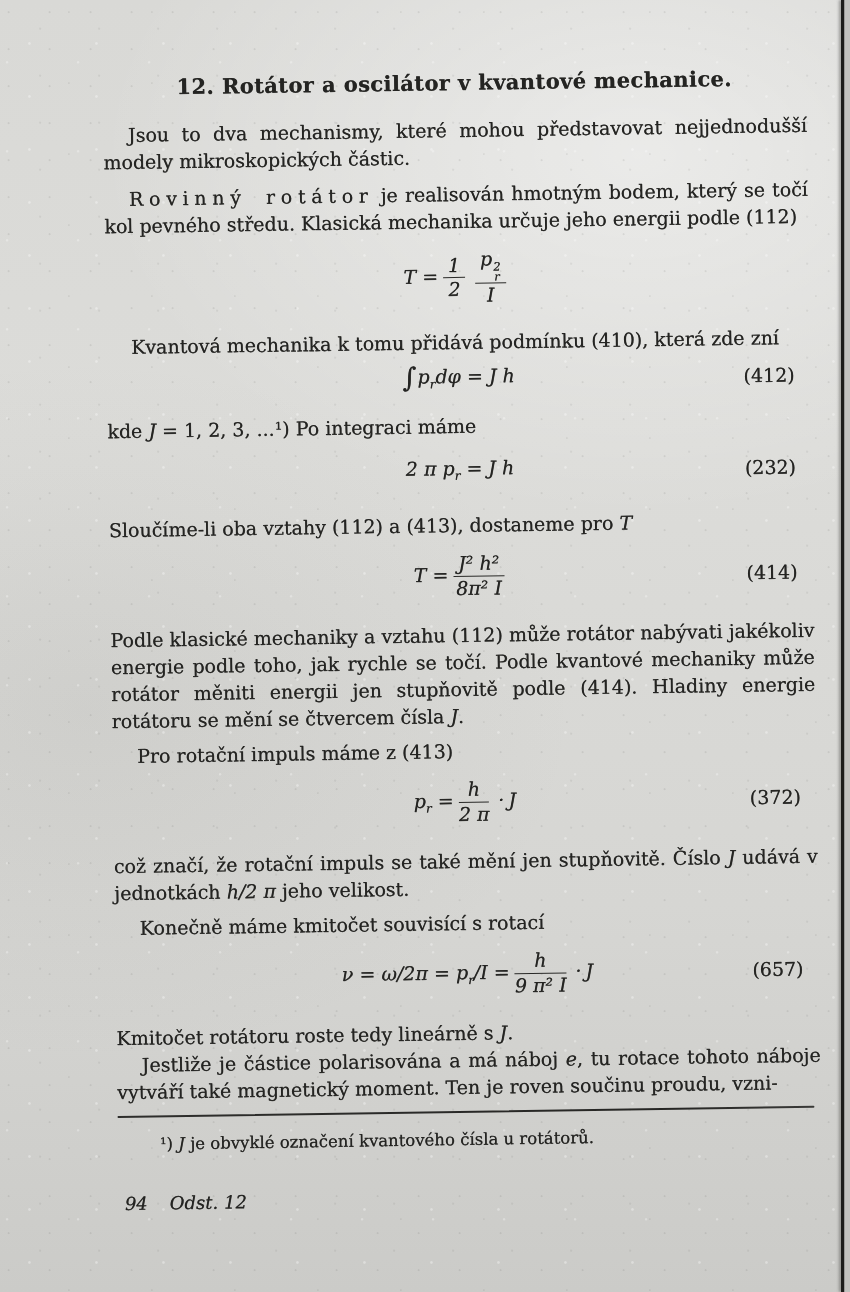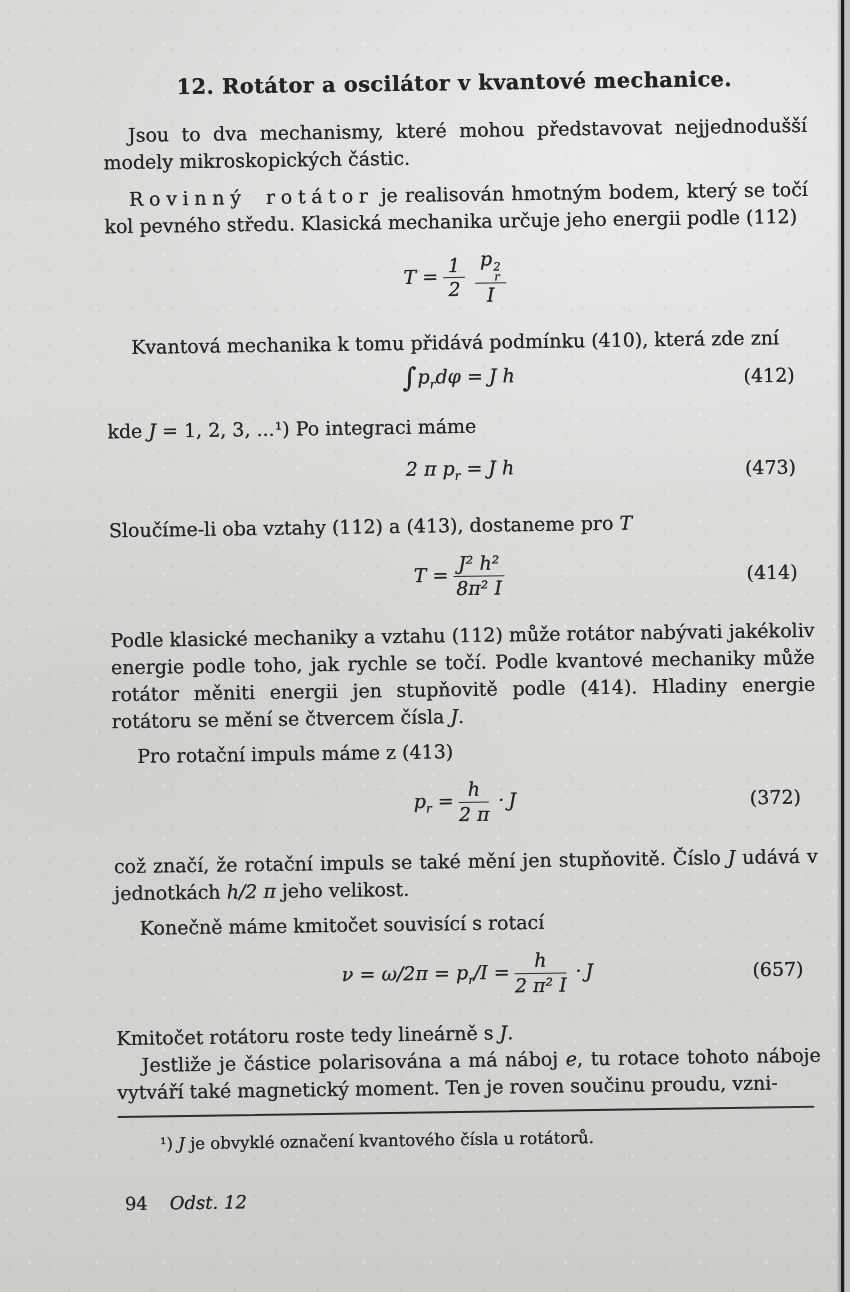--- a/index.html
+++ b/index.html
@@ -118,21 +118,21 @@
     margin-top: 13px;
     font-size: 16.5px;
     text-indent: 42px;
     text-align: left;
   }
   .footer-line {
     margin-top: 32px;
     font-size: 18px;
     text-align: left;
   }
-  .footer-line .pageno { margin-left: 6px; }
+  .footer-line .pageno { margin-left: 6px; font-style: italic; }
   .footer-line .section { font-style: italic; margin-left: 22px; font-weight: 500; }
 </style>
 </head>
 <body>
 
 <div class="paper"></div>
 <div class="speckle"></div>
 <div class="edge-outer"></div>
 <div class="edge-line"></div>
 
@@ -160,21 +160,21 @@
     <span>J h</span>
     <span class="eq-no">(412)</span>
   </div>
 
   <p class="mt8"><span>kde </span><span class="it">J</span><span> = 1, 2, 3, ...¹) Po integraci máme</span></p>
 
   <div class="eq eq-pad-sm mt8">
     <span>2 π </span><span>p</span><sub>r</sub>
     <span>=</span>
     <span>J h</span>
-    <span class="eq-no">(473)</span>
+    <span class="eq-no">(232)</span>
   </div>
 
   <p class="mt16"><span>Sloučíme-li oba vztahy (112) a (413), dostaneme pro </span><span class="it">T</span></p>
 
   <div class="eq eq-pad">
     <span>T</span>
     <span>=</span><span class="frac"><span class="num">J² h²</span><span class="den">8π² I</span></span>
     <span class="eq-no">(414)</span>
   </div>
 
@@ -191,21 +191,21 @@
   <p class="mt8"><span>což značí, že rotační impuls se také mění jen stupňovitě. Číslo </span><span class="it">J</span><span> udává v jednotkách </span><span class="it">h/2 π</span><span> jeho velikost.</span></p>
 
   <p class="indent mt8">Konečně máme kmitočet souvisící s rotací</p>
 
   <div class="eq eq-pad">
     <span>ν</span>
     <span>=</span>
     <span>ω/2π</span>
     <span>=</span>
     <span>p</span><sub>r</sub><span>/I</span>
-    <span>=</span><span class="frac"><span class="num">h</span><span class="den">2 π² I</span></span><span class="cdot">·</span><span>J</span>
+    <span>=</span><span class="frac"><span class="num">h</span><span class="den">9 π² I</span></span><span class="cdot">·</span><span>J</span>
     <span class="eq-no">(657)</span>
   </div>
 
   <p class="mt8"><span>Kmitočet rotátoru roste tedy lineárně s </span><span class="it">J</span><span>.</span></p>
 
   <p class="indent"><span>Jestliže je částice polarisována a má náboj </span><span class="it">e</span><span>, tu rotace tohoto náboje vytváří také magnetický moment. Ten je roven součinu proudu, vzni-</span></p>
 
   <div class="footnote-rule"></div>
 
   <p class="footnote"><span>¹) </span><span class="it">J</span><span> je obvyklé označení kvantového čísla u rotátorů.</span></p>

